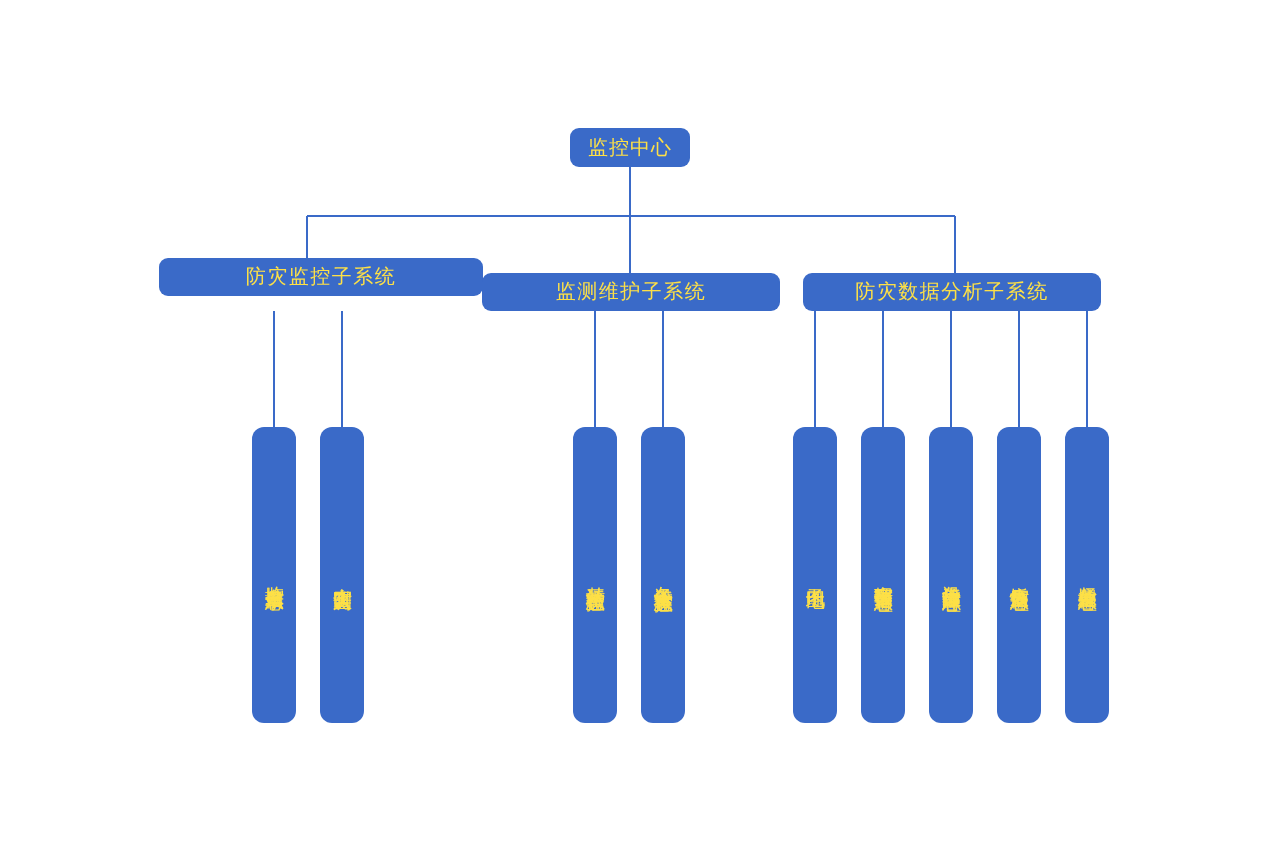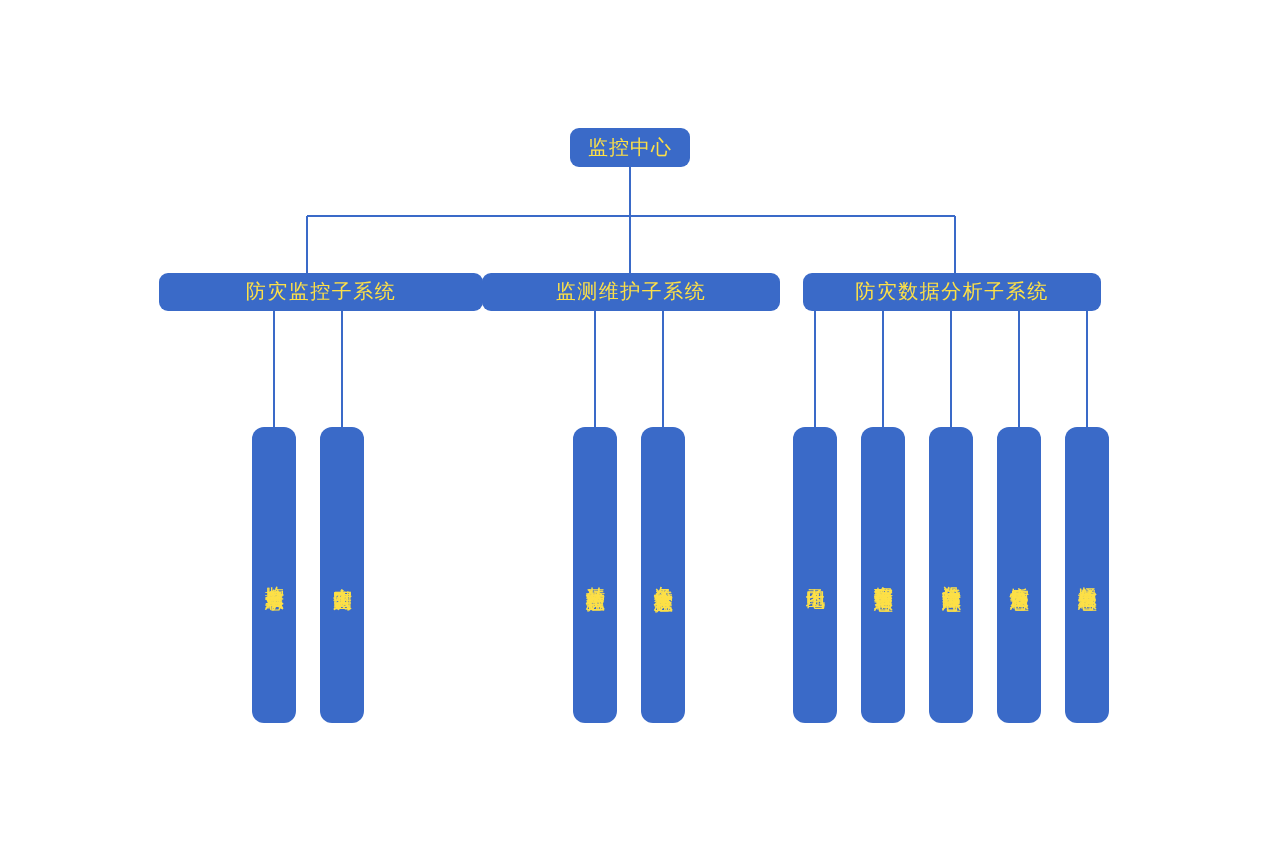--- a/index.html
+++ b/index.html
@@ -89,21 +89,21 @@
       <line x1="951" y1="311" x2="951" y2="428"></line>
       <line x1="1019" y1="311" x2="1019" y2="428"></line>
       <line x1="1087" y1="311" x2="1087" y2="428"></line>
     </g>
   </svg>
 
   <div class="node node-root" style="left:570px; top:128px; width:120px; height:39px;">
     <span>监控中心</span>
   </div>
 
-  <div class="node node-sub" style="left:159px; top:273px; width:324px; height:38px;">
+  <div class="node node-sub" style="left:159px; top:258px; width:324px; height:38px;">
     <span>防灾监控子系统</span>
   </div>
 
   <div class="node node-sub" style="left:482px; top:273px; width:298px; height:38px;">
     <span>监测维护子系统</span>
   </div>
 
   <div class="node node-sub" style="left:803px; top:273px; width:298px; height:38px;">
     <span>防灾数据分析子系统</span>
   </div>

